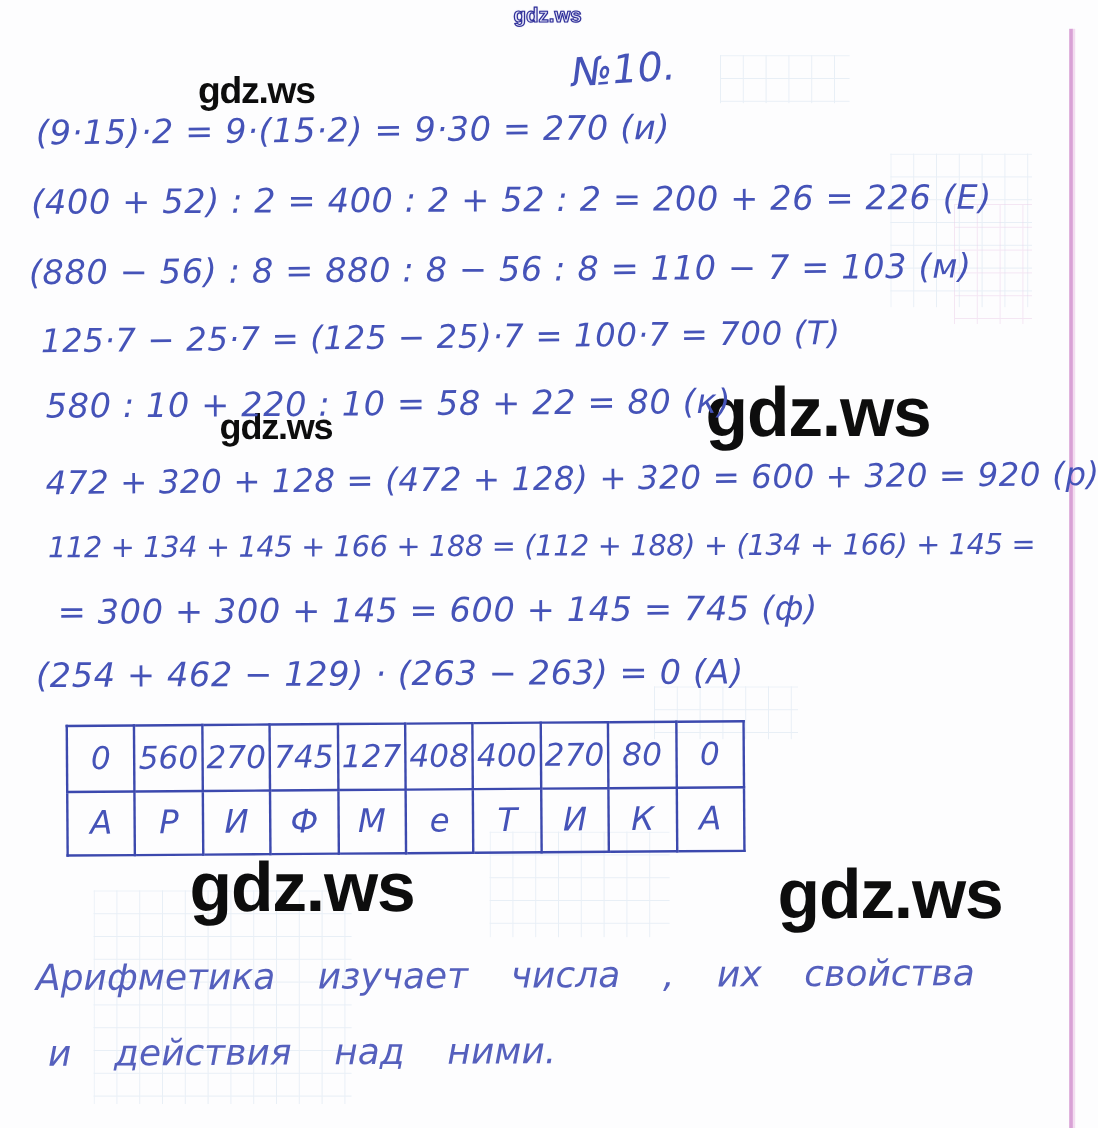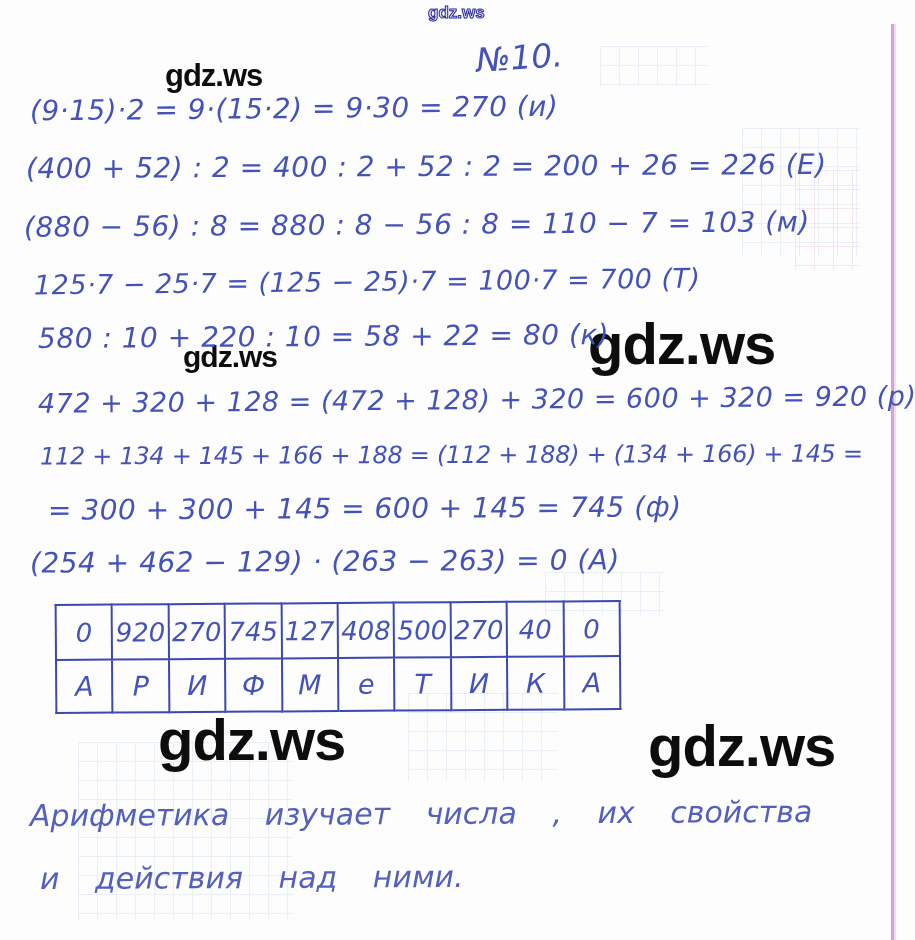--- a/index.html
+++ b/index.html
@@ -88,28 +88,28 @@
   <div class="hw eq eq4">580 : 10 + 220 : 10 = 58 + 22 = 80 (к)</div>
   <div class="hw eq eq5">472 + 320 + 128 = (472 + 128) + 320 = 600 + 320 = 920 (р)</div>
   <div class="hw eq eq6">112 + 134 + 145 + 166 + 188 = (112 + 188) + (134 + 166) + 145 =</div>
   <div class="hw eq eq7">= 300 + 300 + 145 = 600 + 145 = 745 (ф)</div>
   <div class="hw eq eq8">(254 + 462 − 129) · (263 − 263) = 0 (А)</div>
 
   <table class="ans-table">
     <tbody>
         <tr class="nums">
       <td>0</td>
-      <td>920</td>
+      <td>560</td>
       <td>270</td>
       <td>745</td>
       <td>127</td>
       <td>408</td>
-      <td>500</td>
+      <td>400</td>
       <td>270</td>
-      <td>40</td>
+      <td>80</td>
       <td>0</td>
     </tr>
     <tr class="lets">
       <td>А</td>
       <td>Р</td>
       <td>И</td>
       <td>Ф</td>
       <td>М</td>
       <td>е</td>
       <td>Т</td>

